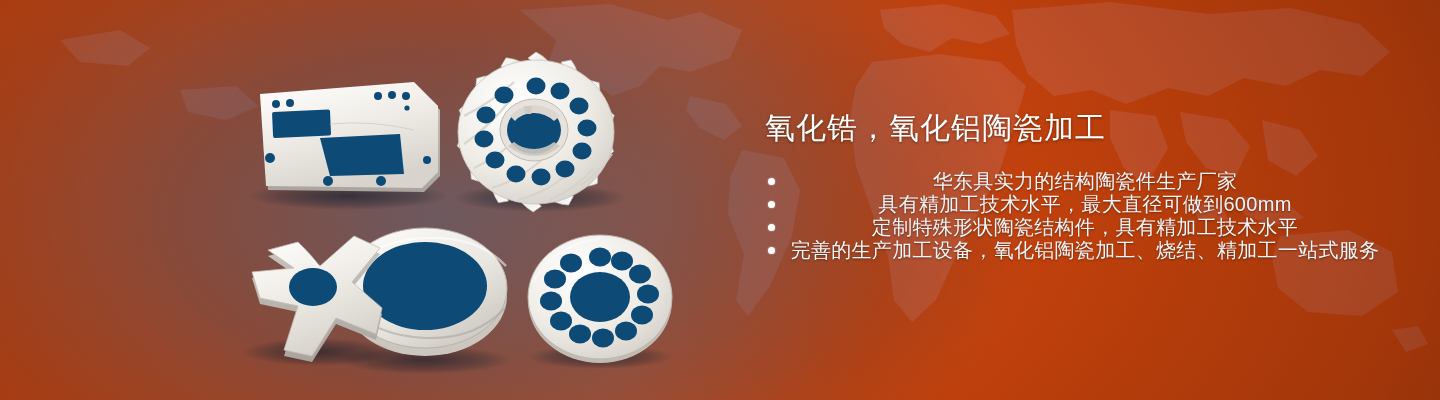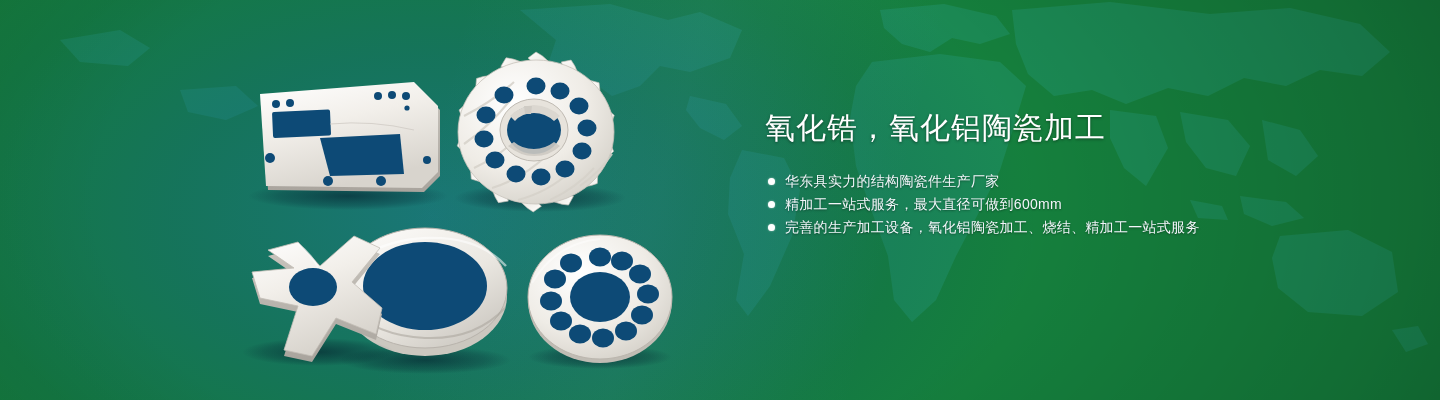--- a/index.html
+++ b/index.html
@@ -2,21 +2,21 @@
 <html><head>
 <meta charset="utf-8">
 <style>
   html,body{margin:0;padding:0;background:#08426d;}
   body{font-family:"Liberation Sans","DejaVu Sans",sans-serif;}
 
   .banner{
     position:relative;
     width:1440px;height:400px;
     overflow:hidden;
-    background:#15803d;
+    background:#c2410c;
   }
 
   
   .bg-base{
     position:absolute;inset:0;
     background:
       radial-gradient(ellipse 820px 560px at 430px 215px,
          #0f5versus 0%, transparent 0%),
       linear-gradient(180deg,#05355a 0%, #074069 18%, #084671 50%, #074068 84%, #05375d 100%);
   }
@@ -59,25 +59,26 @@
     letter-spacing:1px;
     font-weight:400;
     text-shadow:0 1px 3px rgba(0,0,0,.45);
     white-space:nowrap;
   }
   .bullets{list-style:none;margin:0;padding:0;margin-top:22px;}
   .bullets li{
     position:relative;
     padding-left:20px;
     color:#f2f6fa;
-    font-size:14px;
+    font-size:20px;
     line-height:23px;
     letter-spacing:.3px;
     text-shadow:0 1px 2px rgba(0,0,0,.4);
     white-space:nowrap;
+    text-align:center;
   }
   .bullets li .dot{
     position:absolute;left:3px;top:8px;
     width:7px;height:7px;border-radius:50%;
     background:#ffffff;
     box-shadow:0 0 2px rgba(255,255,255,.6);
   }
 </style>
 </head>
 <body>
@@ -292,21 +293,25 @@
   <div class="copy">
     <div class="headline">氧化锆，氧化铝陶瓷加工</div>
 
     <ul class="bullets">
       <li>
         <span class="dot"></span>
         <span>华东具实力的结构陶瓷件生产厂家</span>
       </li>
       <li>
         <span class="dot"></span>
-        <span>精加工一站式服务，最大直径可做到600mm</span>
+        <span>具有精加工技术水平，最大直径可做到600mm</span>
+      </li>
+      <li>
+        <span class="dot"></span>
+        <span>定制特殊形状陶瓷结构件，具有精加工技术水平</span>
       </li>
       <li>
         <span class="dot"></span>
         <span>完善的生产加工设备，氧化铝陶瓷加工、烧结、精加工一站式服务</span>
       </li>
     </ul>
   </div>
 
 </div>
 

